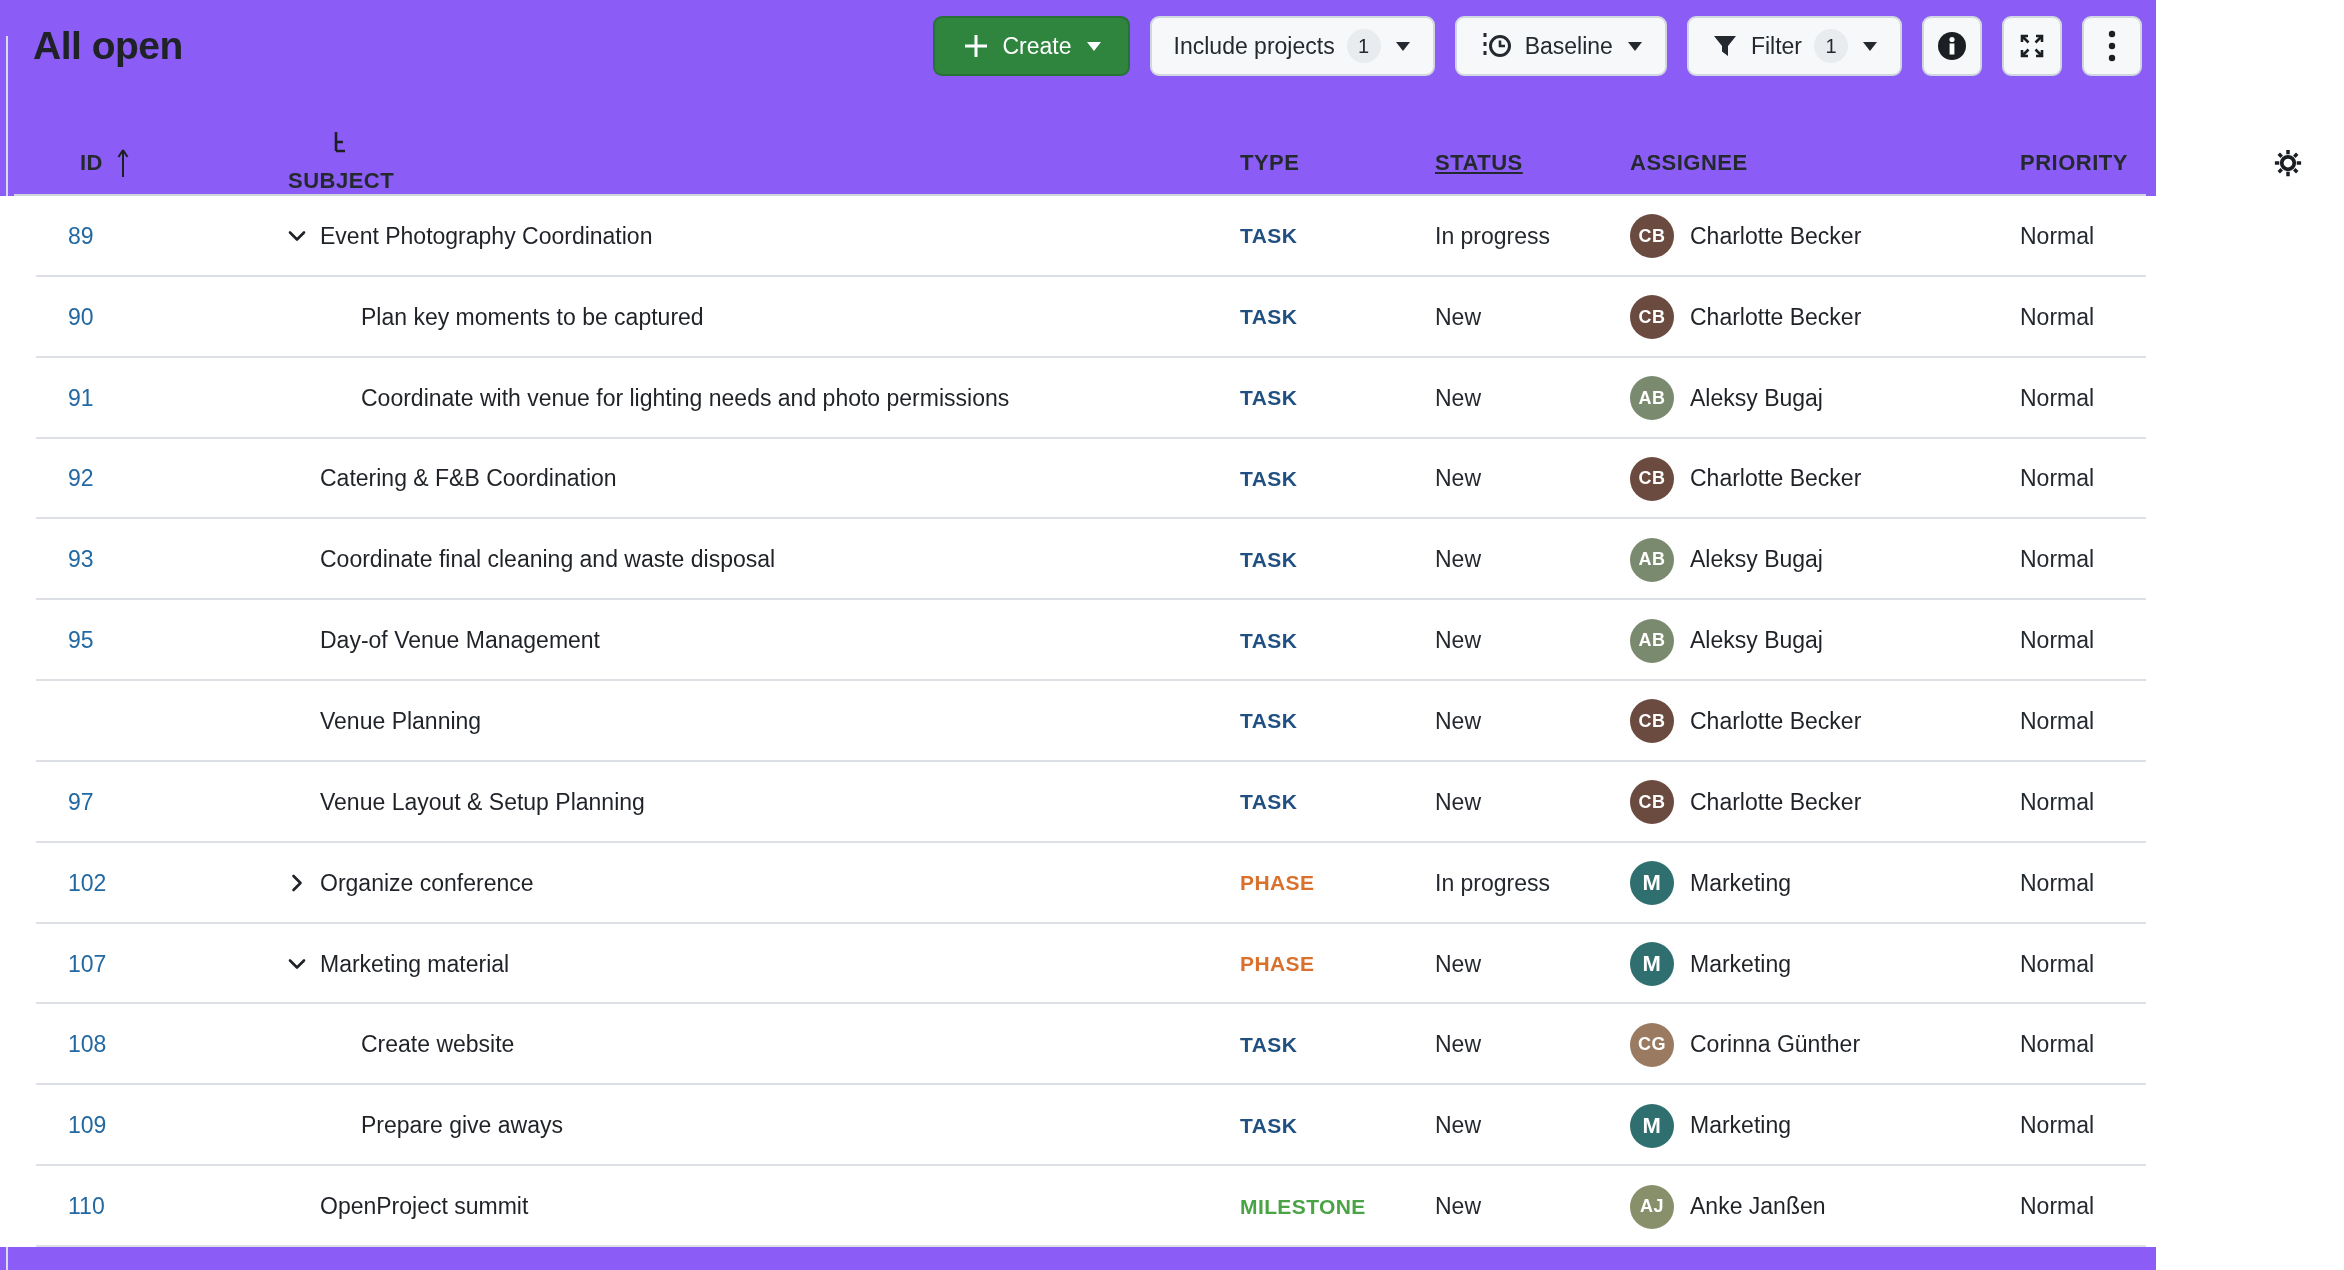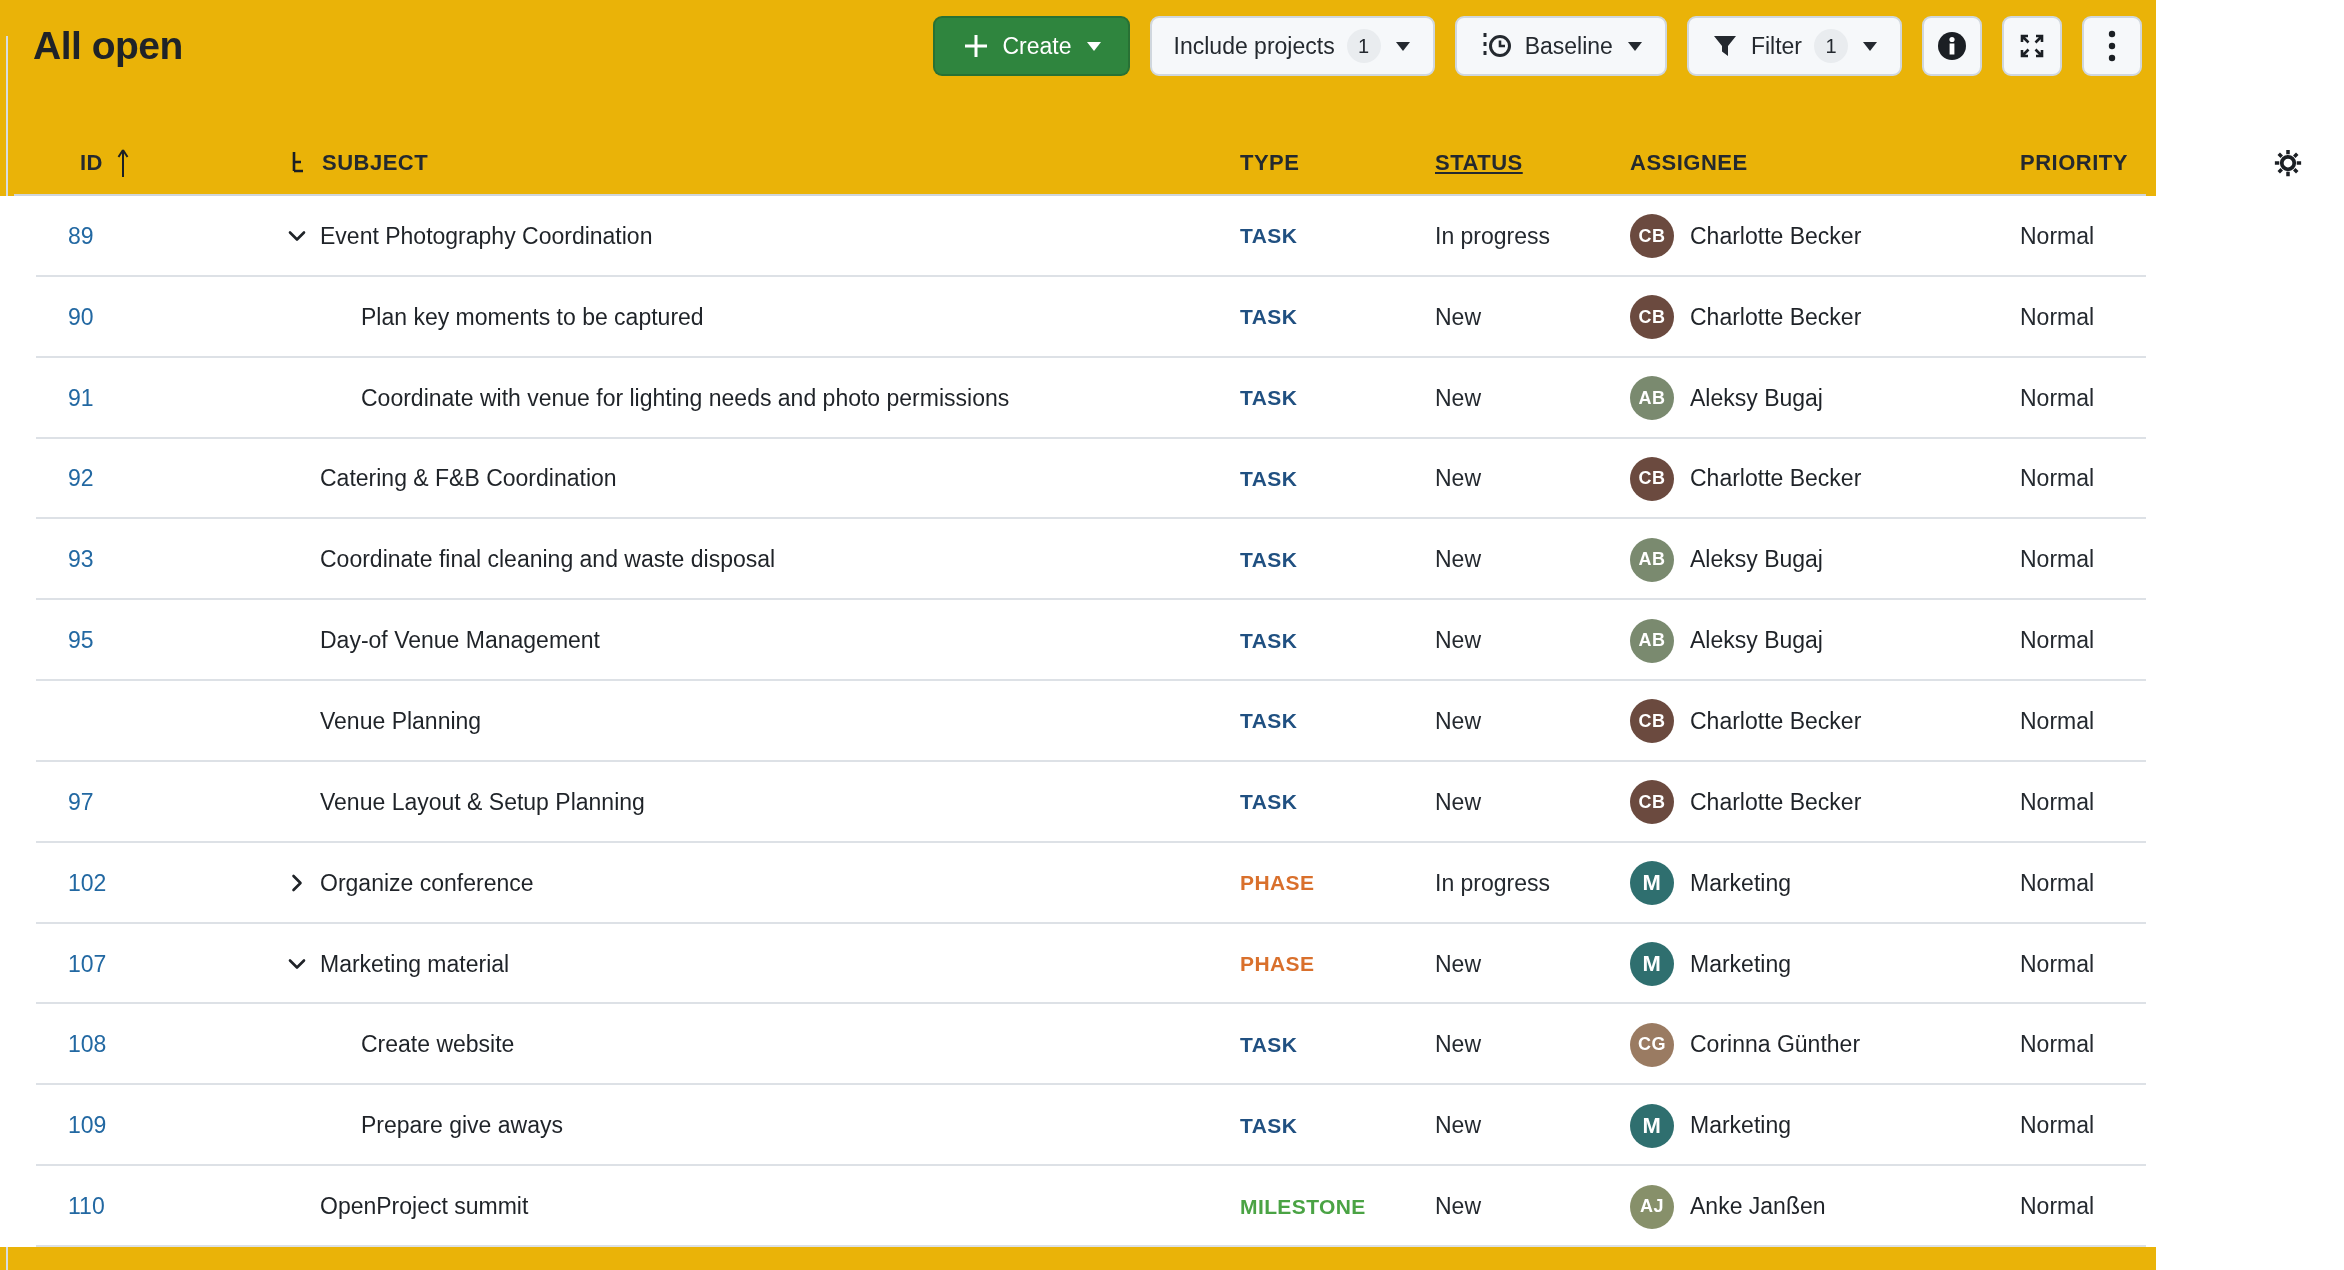--- a/index.html
+++ b/index.html
@@ -1,19 +1,19 @@
 <!DOCTYPE html>
 <html style="--create-button: #2F853E; --link: #2268A2; --row-border: #DDE1E6; --button-bg: #F6F8FA; --button-border: #D0D7DE; --badge-bg: #E9ECEF;"><head>
 <meta charset="utf-8">
 <style>
   * { box-sizing: border-box; margin: 0; padding: 0; }
   html, body { width: 2344px; height: 1270px; overflow: hidden; background: #fff;
     font-family: "Liberation Sans", "DejaVu Sans", sans-serif; color: #24292f; }
 
-  .app { position: relative; width: 2156px; height: 1270px; background: #eab308; }
+  .app { position: relative; width: 2156px; height: 1270px; background: #8b5cf6; }
 
   .left-edge { position: absolute; left: 6px; top: 36px; bottom: 0; width: 2px; background: #d7dde3; }
 
   
   .topbar { position: absolute; top: 14px; left: 33px; right: 14px; height: 64px;
     display: flex; align-items: center; gap: 20px; }
   .page-title { font-size: 39px; font-weight: 700; color: #1f2328; letter-spacing: -0.5px; margin-right: auto; }
 
   .btn { height: 60px; display: inline-flex; align-items: center; gap: 12px;
     padding: 0 22px; border-radius: 9px; font-size: 23px; color: #24292f;
@@ -28,21 +28,21 @@
   .caret { display: inline-block; margin-left: 2px; }
   svg.ic { display: block; }
 
   
   .table { position: absolute; top: 130px; left: 0; right: 0; }
   .thead { position: relative; height: 66px; }
   .thead::after { content: ""; position: absolute; left: 14px; right: 10px; bottom: 0; height: 2px; background: #cfd5dc; }
   .th { position: absolute; top: 0; height: 100%; display: flex; align-items: center; gap: 12px;
     font-size: 22px; font-weight: 700; color: #24292f; letter-spacing: 0.5px; cursor: pointer; }
   .th-id       { left: 80px; }
-  .th-subject  { left: 288px; }
+  .th-subject  { left: 288px; flex-direction: column; }
   .th-type     { left: 1240px; }
   .th-status   { left: 1435px; text-decoration: underline; }
   .th-assignee { left: 1630px; }
   .th-priority { left: 2020px; }
   .th-settings { left: 2258px; width: 60px; justify-content: center; }
 
   .row { position: relative; height: 80.85px; background: #fff; }
   .row::after { content: ""; position: absolute; left: 36px; right: 10px; bottom: 0; height: 2px; background: var(--row-border, #dde1e6); }
   .cell { position: absolute; top: 0; height: 100%; display: flex; align-items: center; }
   .cell-id       { left: 68px;  width: 190px; }

